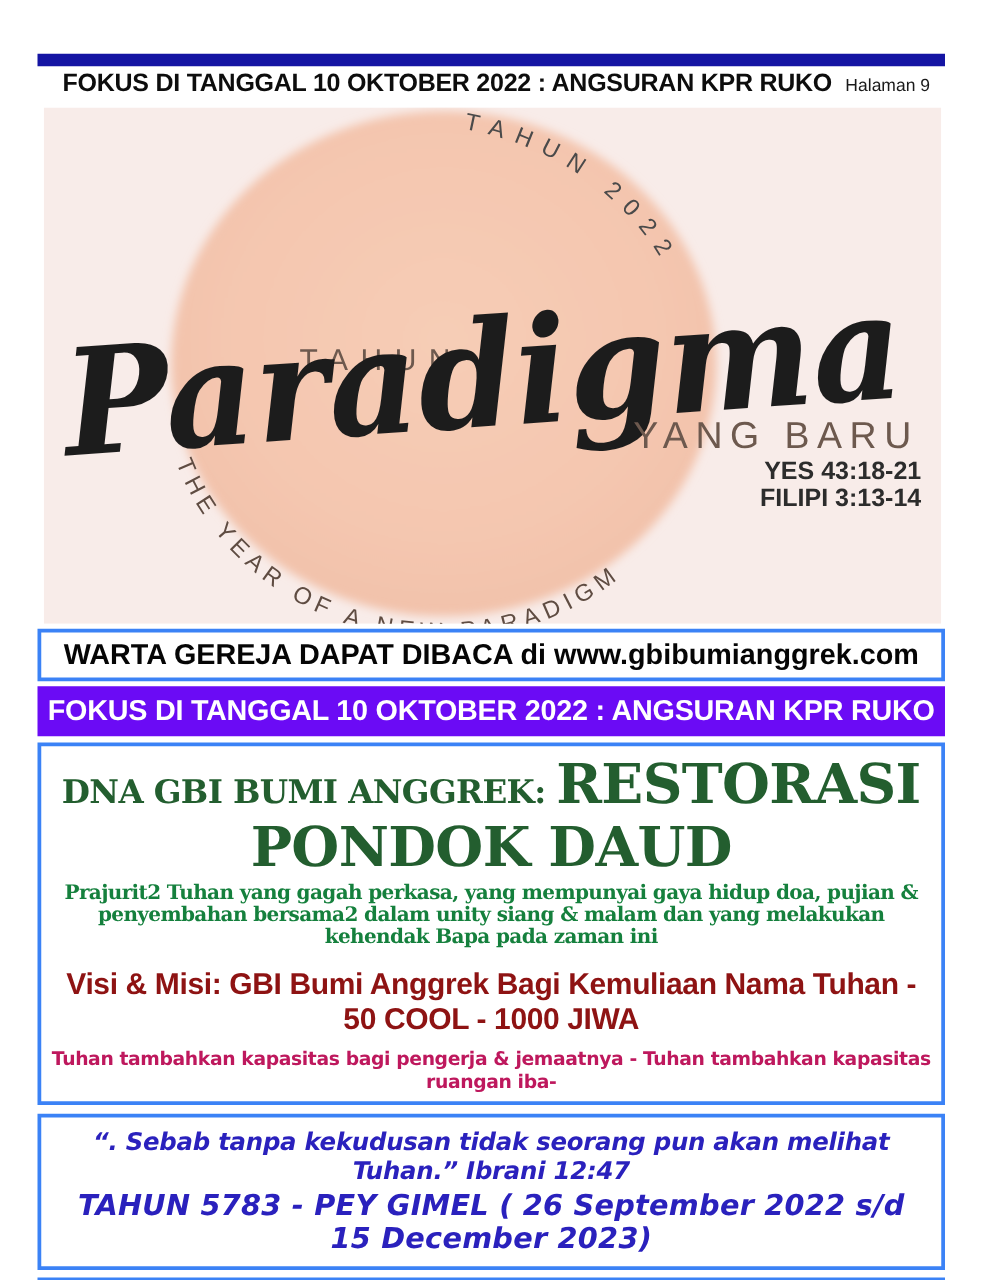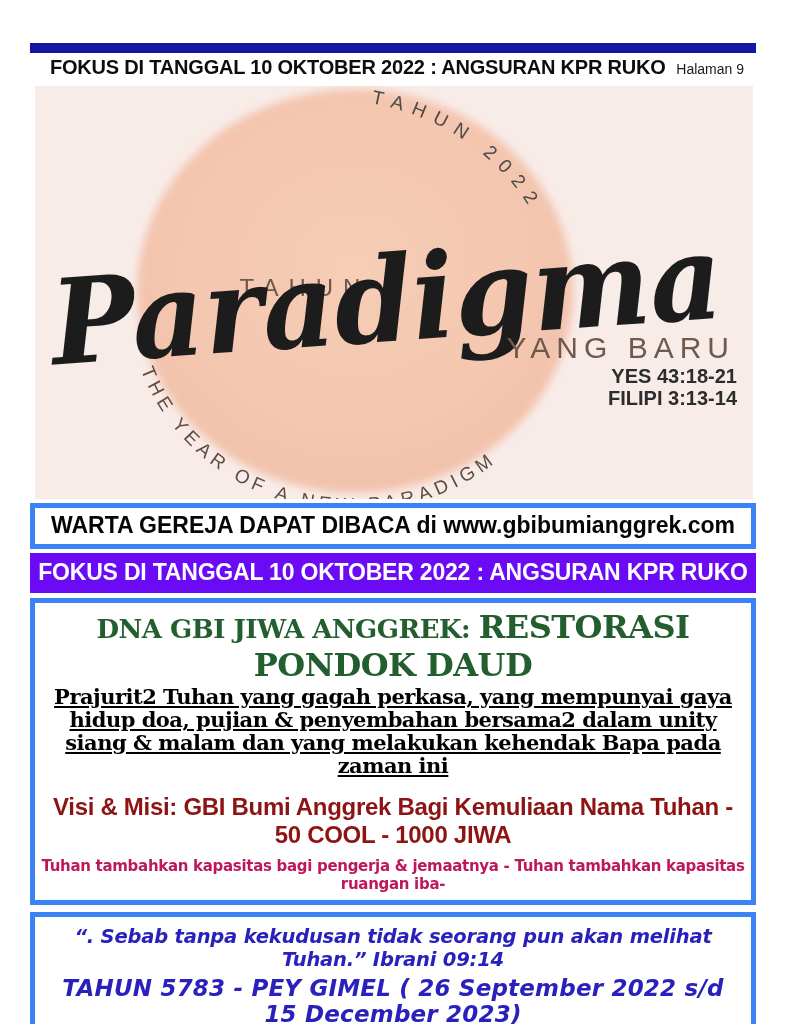--- a/index.html
+++ b/index.html
@@ -6,30 +6,30 @@
   body{width:786px;height:1024px;font-family:"Liberation Sans",sans-serif;overflow:hidden;}
   .page{width:786px;height:1024px;position:relative;box-sizing:border-box;padding:0 30px;}
 
   .topbar{margin-top:43px;height:10px;background:#1515a3;}
   .header-row{display:flex;justify-content:space-between;align-items:baseline;padding:3px 12px 0 20px;}
   .header-title{font-weight:bold;font-size:20px;color:#0d0d0d;letter-spacing:-0.2px;}
   .header-page{font-size:14px;color:#1a1a1a;}
 
   .hero{margin:7px 3px 0 5px;width:718px;height:413px;display:block;}
 
-  .box{border:5px solid #3b82f6;background:#fff;box-sizing:border-box;}
+  .box{border:3px solid #3b82f6;background:#fff;box-sizing:border-box;}
   .warta{margin-top:4px;text-align:center;font-weight:bold;font-size:23px;color:#050505;padding:4px 0 5px;}
   .focusbar{margin-top:4px;background:#6b0bf5;color:#ffffff;text-align:center;font-weight:bold;
             font-size:23px;padding:6px 0 7px;letter-spacing:-0.2px;}
 
   .dna{margin-top:5px;text-align:center;padding:5px 6px 4px;font-family:"DejaVu Serif",serif;}
   .dna-line1{color:#235e2f;font-weight:bold;letter-spacing:-0.5px;}
   .dna-label{font-size:26px;}
-  .dna-title{font-size:32px;}
-  .dna-body{color:#000000;font-weight:bold;font-size:21px;line-height:1.1;letter-spacing:-0.5px;margin-top:1px;text-decoration:underline;}
+  .dna-title{font-size:44px;}
+  .dna-body{color:#15803d;font-weight:bold;font-size:16px;line-height:1.1;letter-spacing:-0.5px;margin-top:1px;}
   .dna-visi{font-family:"Liberation Sans",sans-serif;color:#8e1313;font-weight:bold;font-size:24px;
             letter-spacing:-0.3px;margin-top:16px;}
   .dna-kapasitas{font-family:"DejaVu Sans",sans-serif;color:#be185d;font-weight:bold;font-size:15px;
             margin:8px 0 3px;letter-spacing:-0.3px;}
 
   .quote{margin-top:7px;padding:8px 10px 9px;color:#2a21bd;font-family:"DejaVu Sans",sans-serif;
          font-weight:bold;font-style:italic;text-align:center;}
   .quote-line1{font-size:19.5px;letter-spacing:-0.2px;}
   .quote-line2{font-size:23px;margin-top:4px;letter-spacing:0.2px;}
 
@@ -82,29 +82,29 @@
       <textPath href="#arcBottom" startOffset="6">THE YEAR OF A NEW PARADIGM</textPath>
     </text>
   </svg>
 
   <div class="box warta">WARTA GEREJA DAPAT DIBACA di www.gbibumianggrek.com</div>
 
   <div class="focusbar">FOKUS DI TANGGAL 10 OKTOBER 2022 : ANGSURAN KPR RUKO</div>
 
   <div class="box dna">
     <div class="dna-line1">
-      <span class="dna-label">DNA GBI JIWA ANGGREK: </span><span class="dna-title">RESTORASI PONDOK DAUD</span>
+      <span class="dna-label">DNA GBI BUMI ANGGREK: </span><span class="dna-title">RESTORASI PONDOK DAUD</span>
     </div>
     <div class="dna-body">Prajurit2 Tuhan yang gagah  perkasa, yang mempunyai gaya hidup doa, pujian &amp; penyembahan bersama2 dalam unity siang &amp; malam dan yang melakukan kehendak Bapa pada zaman ini</div>
     <div class="dna-visi">Visi &amp; Misi: GBI Bumi Anggrek Bagi Kemuliaan Nama Tuhan - 50 COOL - 1000 JIWA</div>
     <div class="dna-kapasitas">Tuhan tambahkan kapasitas bagi pengerja &amp; jemaatnya  - Tuhan tambahkan kapasitas ruangan iba-</div>
   </div>
 
   <div class="box quote">
-    <div class="quote-line1">“. Sebab tanpa kekudusan tidak seorang pun akan melihat Tuhan.” Ibrani 09:14</div>
+    <div class="quote-line1">“. Sebab tanpa kekudusan tidak seorang pun akan melihat Tuhan.” Ibrani 12:47</div>
     <div class="quote-line2">TAHUN 5783 - PEY GIMEL ( 26 September 2022 s/d 15 December 2023)</div>
   </div>
 
   <div class="box footer">
     <div class="f-gembala">Gembala Cabang: Pdm. Irwan Ambarita</div>
 
   </div>
 
 </div>
 

